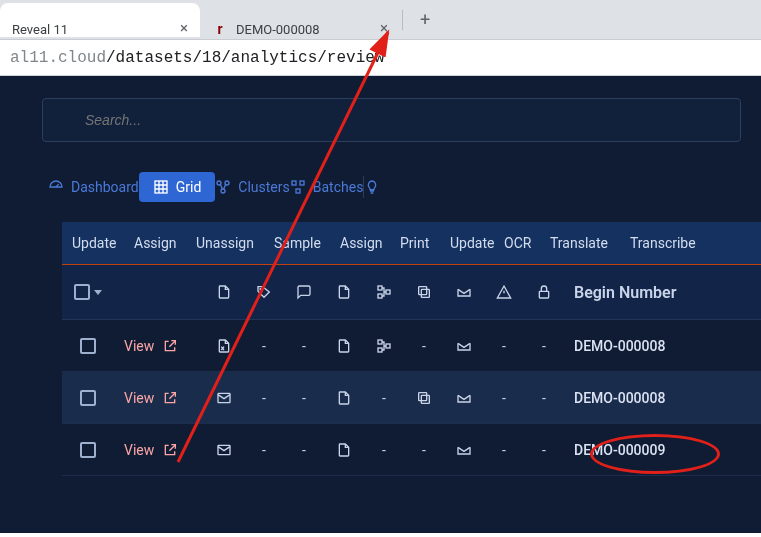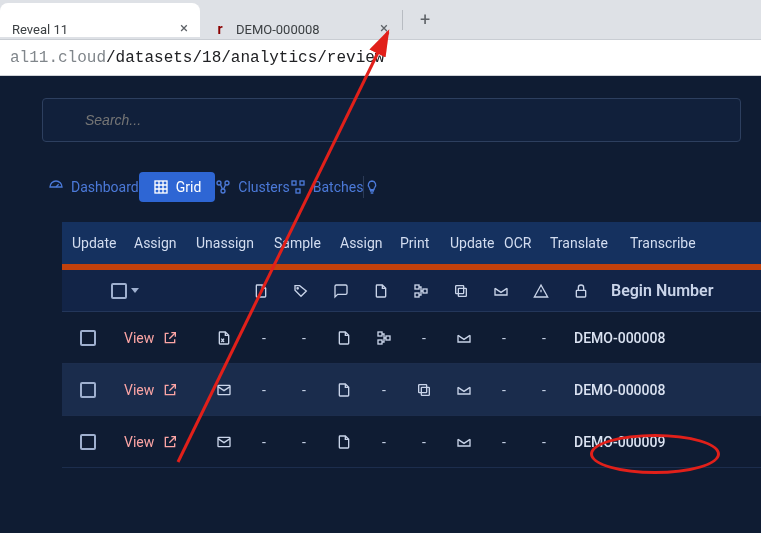--- a/index.html
+++ b/index.html
@@ -97,24 +97,23 @@
     background: #15315f;
     height: 42px;
     color: #d3ddf0;
     font-size: 14px;
   }
   .thead-actions > div { padding: 0 10px; cursor:pointer; }
   .thead-icons {
     display: flex;
     align-items: center;
     background: #122447;
-    height: 48px;
-    border-top: 6px solid #c2410c;
+    height: 56px;
+    border-top: 1px solid #c2410c;
     border-bottom: 1px solid #23365a;
-    justify-content: flex-end;
   }
   .cell { display:flex; align-items:center; justify-content:center; color:#c9d4e9; }
   .w-chk  { width:52px; }
   .w-view { width:90px; justify-content:flex-start; padding-left:10px; gap:8px; }
   .w-ico  { width:40px; }
   .w-begin{ width:160px; justify-content:flex-start; padding-left:10px; font-weight:600;}
   .trow {
     display:flex;
     align-items:center;
     height:52px;

